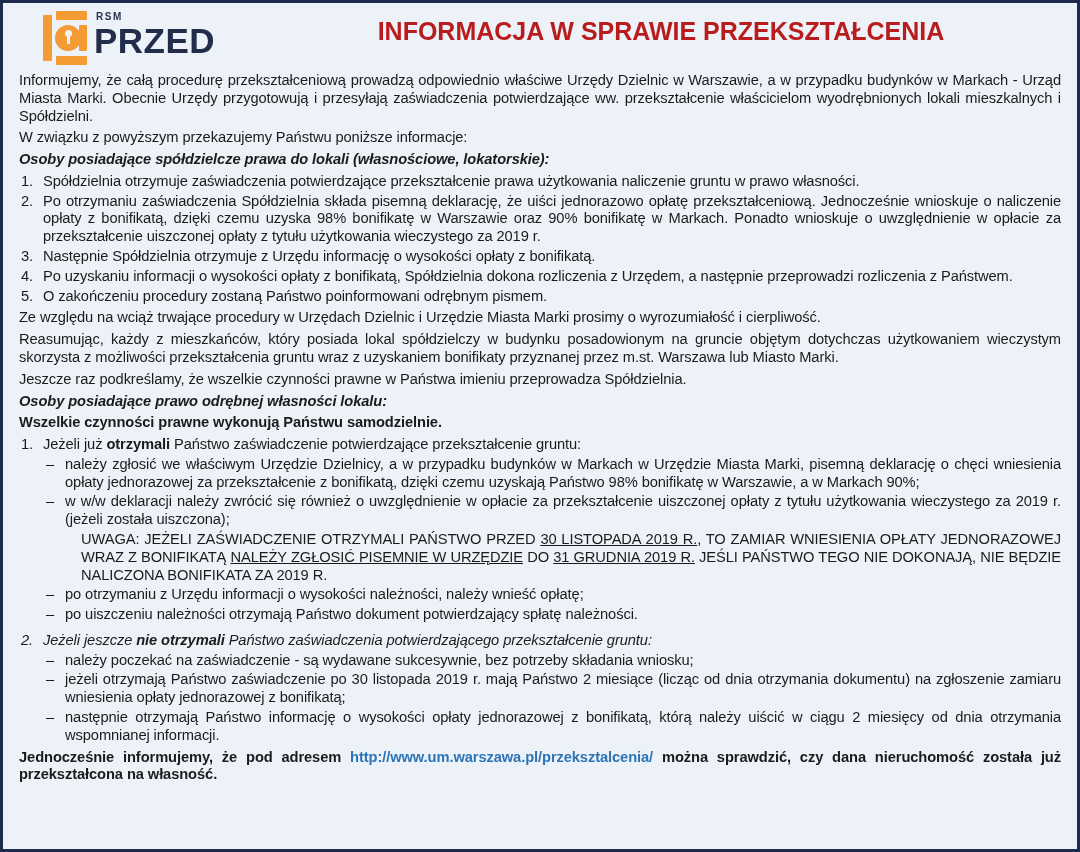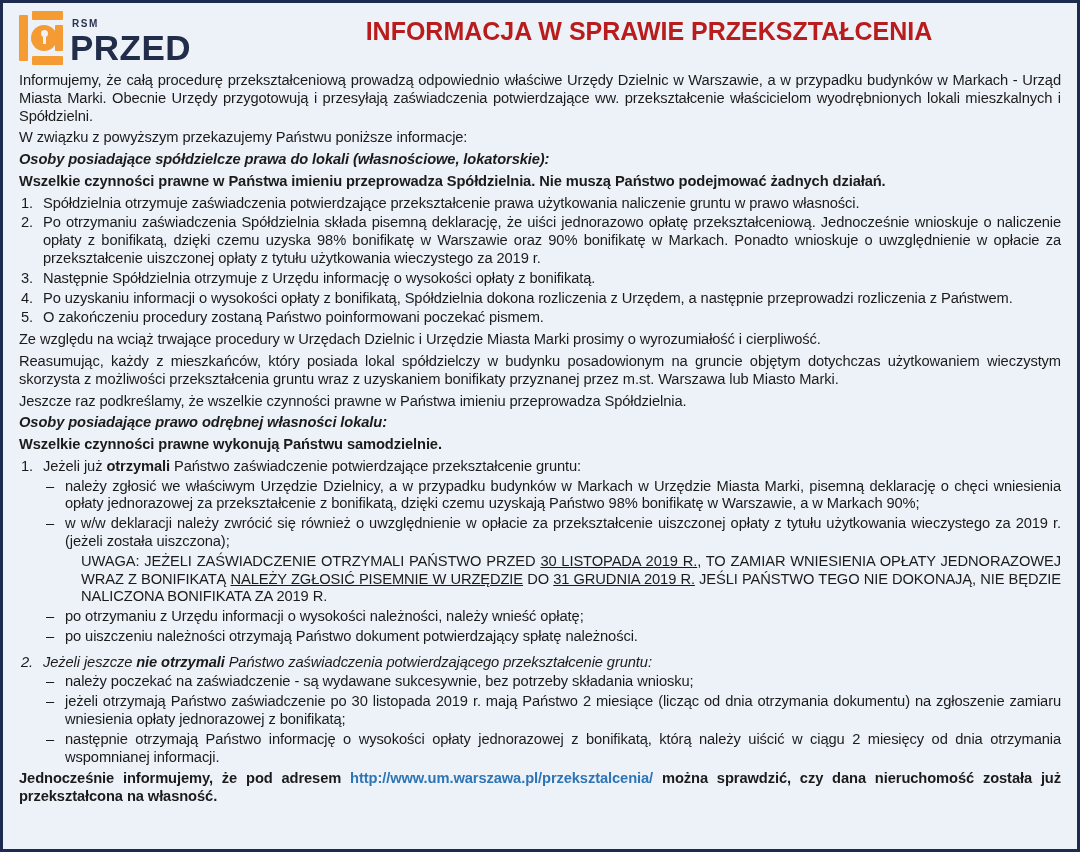--- a/index.html
+++ b/index.html
@@ -12,21 +12,21 @@
     padding:5px 16px 6px 16px;
     overflow:hidden;
     color:#1b1b1b;
     font-family:"Liberation Sans", sans-serif;
     font-size:14.7px;
     line-height:1.21;
     letter-spacing:-0.1px;
   }
   
   .header { display:flex; align-items:flex-start; margin-bottom:7px; }
-  .logo { display:flex; align-items:flex-end; width:218px; flex:none; padding-top:3px; }
+  .logo { display:flex; align-items:flex-start; width:218px; flex:none; padding-top:3px;margin-left:24px; }
   .logo-icon { position:relative; width:44px; height:54px; flex:none; }
   .logo-icon .bar { position:absolute; background:#f49b33; border-radius:1px; }
   .bar-left   { left:0;  top:5;  width:9px;  height:46px; top:4px; }
   .bar-top    { left:13px; top:0;    width:31px; height:9px; }
   .bar-bottom { left:13px; bottom:0; width:31px; height:9px; }
   .bar-right  { right:0;  top:14px; width:8px; height:26px; }
   .keycircle  { position:absolute; left:12px; top:14px; width:26px; height:26px;
                 background:#f49b33; border-radius:50%; }
   .keyhole-dot { position:absolute; left:10px; top:5px; width:7px; height:7px;
                  background:#edf2f9; border-radius:50%; }
@@ -78,42 +78,41 @@
     </div>
     <div class="title">
       <div>INFORMACJA W SPRAWIE PRZEKSZTAŁCENIA</div>
     </div>
   </div>
 
   <p class="just">Informujemy, że całą procedurę przekształceniową prowadzą odpowiednio właściwe Urzędy Dzielnic w Warszawie, a w przypadku budynków w Markach - Urząd Miasta Marki. Obecnie Urzędy przygotowują i przesyłają zaświadczenia potwierdzające ww. przekształcenie właścicielom wyodrębnionych lokali mieszkalnych i Spółdzielni.</p>
   <p>W związku z powyższym przekazujemy Państwu poniższe informacje:</p>
 
   <p class="bold sect">Osoby posiadające spółdzielcze prawa do lokali (własnościowe, lokatorskie):</p>
-  <p class="bold">Wszelkie czynności prawne w Państwa imieniu przeprowadza Spółdzielnia. Nie muszą Państwo podejmować żadnych działań.</p>
 
   <div class="olist">
     <div class="oli">
         <span class="num">1.</span>
         <span class="itxt just">Spółdzielnia otrzymuje zaświadczenia potwierdzające przekształcenie prawa użytkowania naliczenie gruntu w prawo własności.</span>
       </div>
     <div class="oli">
         <span class="num">2.</span>
         <span class="itxt just">Po otrzymaniu zaświadczenia Spółdzielnia składa pisemną deklarację, że uiści jednorazowo opłatę przekształceniową. Jednocześnie wnioskuje o naliczenie opłaty z bonifikatą, dzięki czemu uzyska 98% bonifikatę w Warszawie oraz 90% bonifikatę w Markach. Ponadto wnioskuje o uwzględnienie w opłacie za przekształcenie uiszczonej opłaty z tytułu użytkowania wieczystego za 2019 r.</span>
       </div>
     <div class="oli">
         <span class="num">3.</span>
         <span class="itxt just">Następnie Spółdzielnia otrzymuje z Urzędu informację o wysokości opłaty z bonifikatą.</span>
       </div>
     <div class="oli">
         <span class="num">4.</span>
         <span class="itxt just">Po uzyskaniu informacji o wysokości opłaty z bonifikatą, Spółdzielnia dokona rozliczenia z Urzędem, a następnie przeprowadzi rozliczenia z Państwem.</span>
       </div>
     <div class="oli">
         <span class="num">5.</span>
-        <span class="itxt just">O zakończeniu procedury zostaną Państwo poinformowani poczekać pismem.</span>
+        <span class="itxt just">O zakończeniu procedury zostaną Państwo poinformowani odrębnym pismem.</span>
       </div>
   </div>
 
   <p class="just">Ze względu na wciąż trwające procedury w Urzędach Dzielnic i Urzędzie Miasta Marki prosimy o wyrozumiałość i cierpliwość.</p>
   <p class="just">Reasumując, każdy z mieszkańców, który posiada lokal spółdzielczy w budynku posadowionym na gruncie objętym dotychczas użytkowaniem wieczystym skorzysta z możliwości przekształcenia gruntu wraz z uzyskaniem bonifikaty przyznanej przez m.st. Warszawa lub Miasto Marki.</p>
   <p>Jeszcze raz podkreślamy, że wszelkie czynności prawne w Państwa imieniu przeprowadza Spółdzielnia.</p>
 
   <p class="bold sect">Osoby posiadające prawo odrębnej własności lokalu:</p>
   <p class="bold">Wszelkie czynności prawne wykonują Państwu samodzielnie.</p>
 

